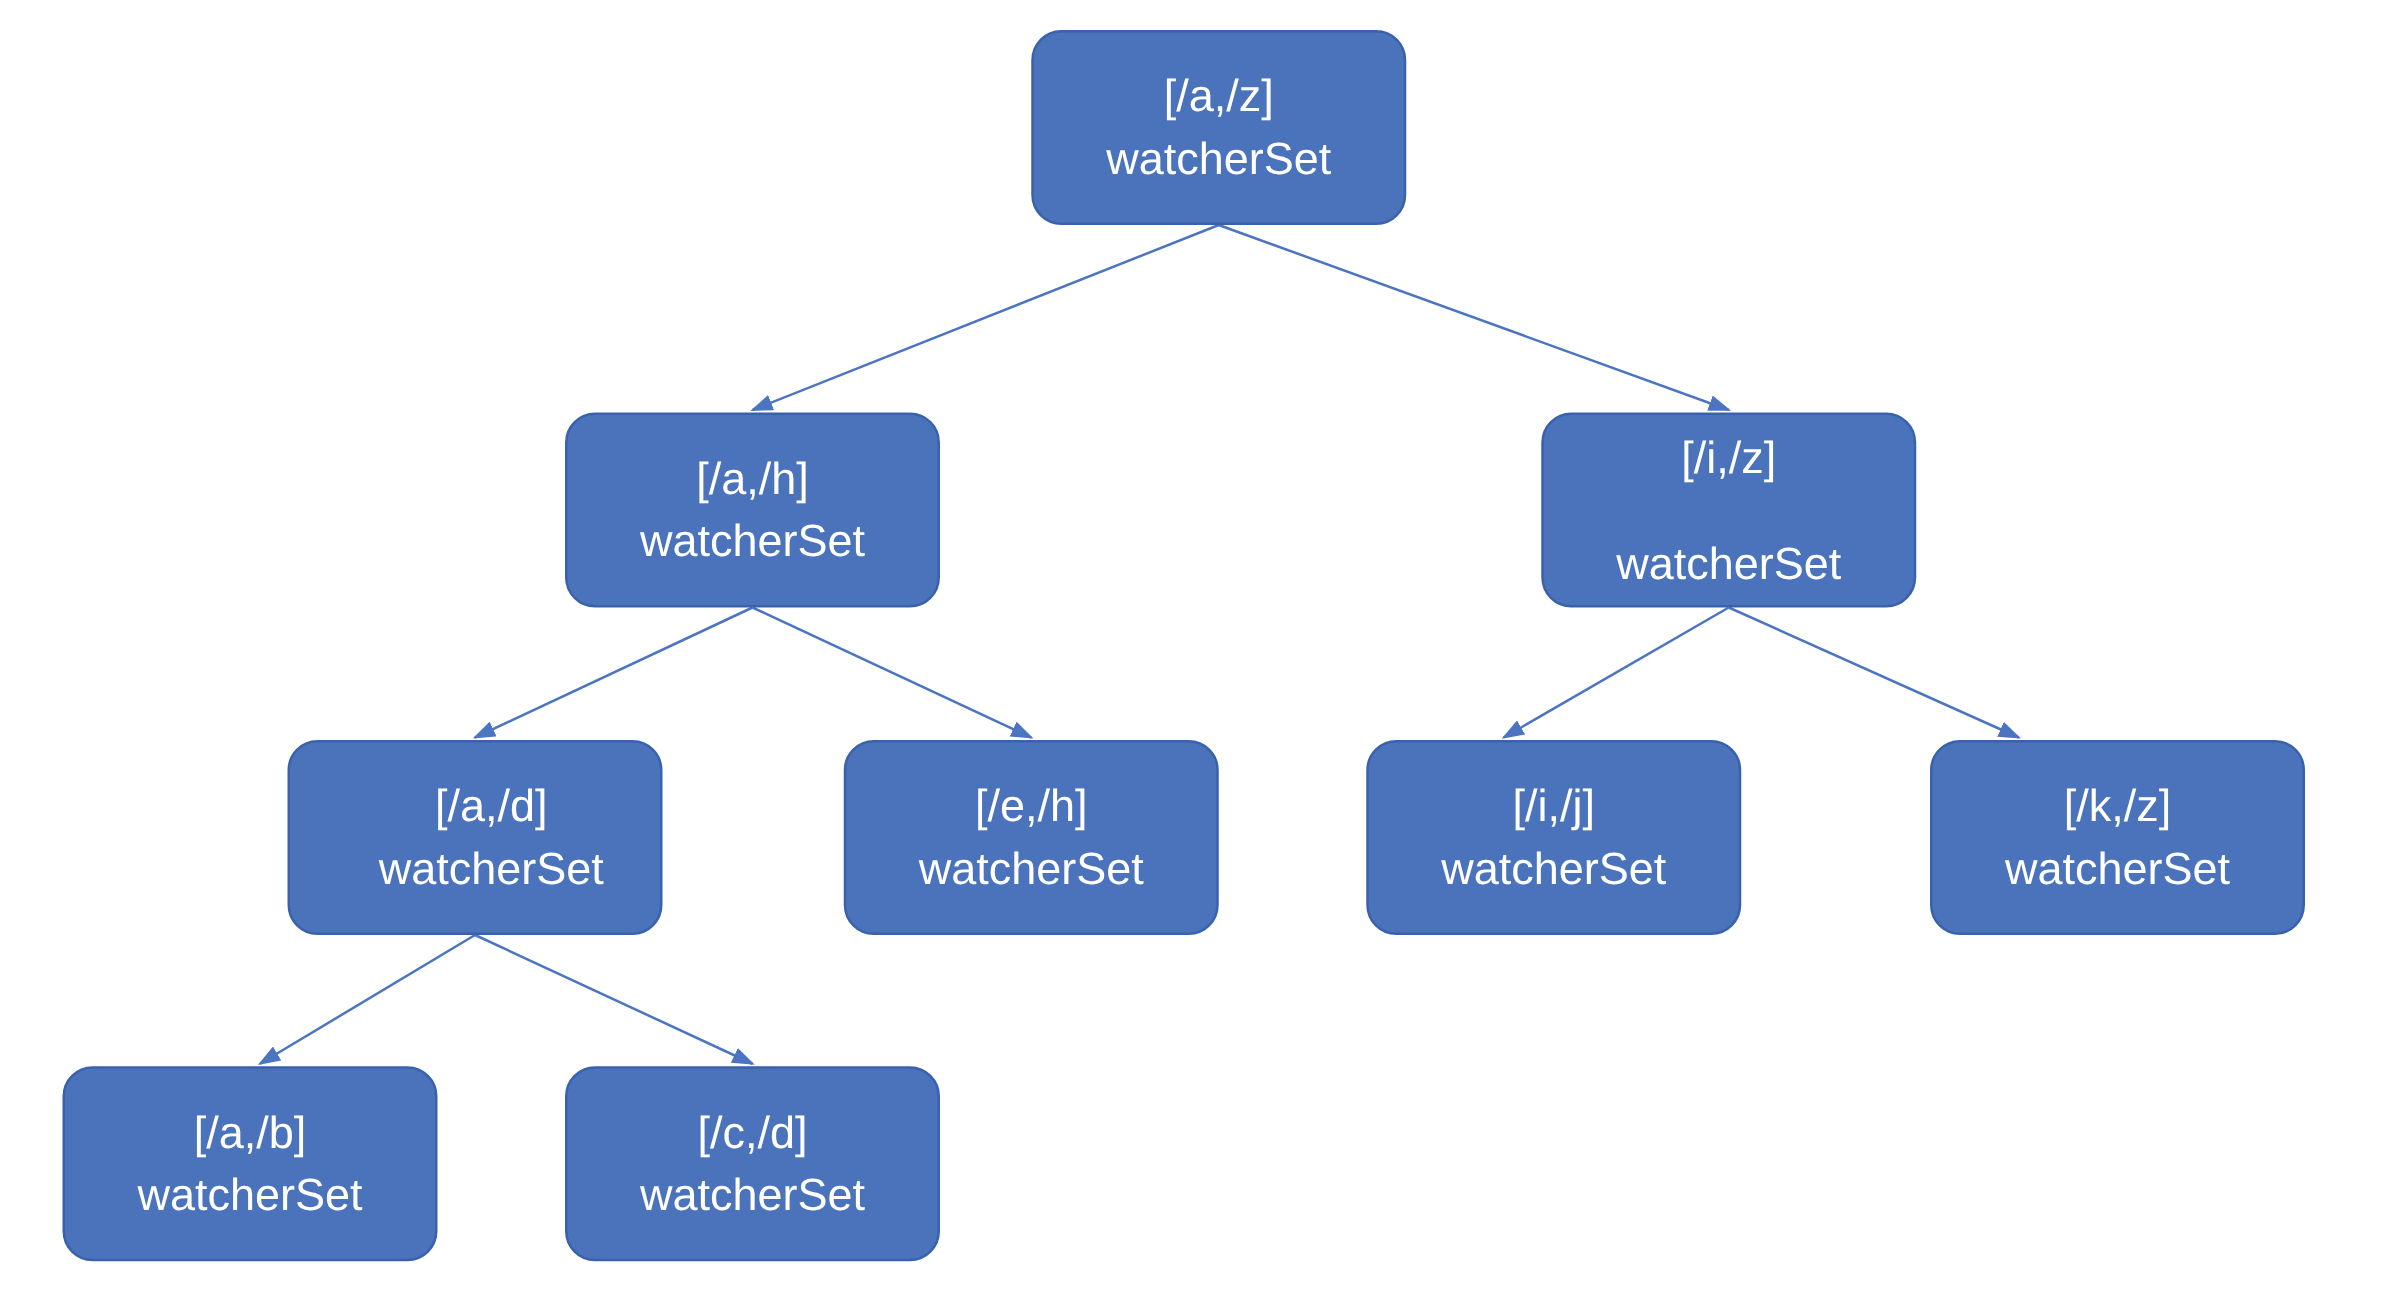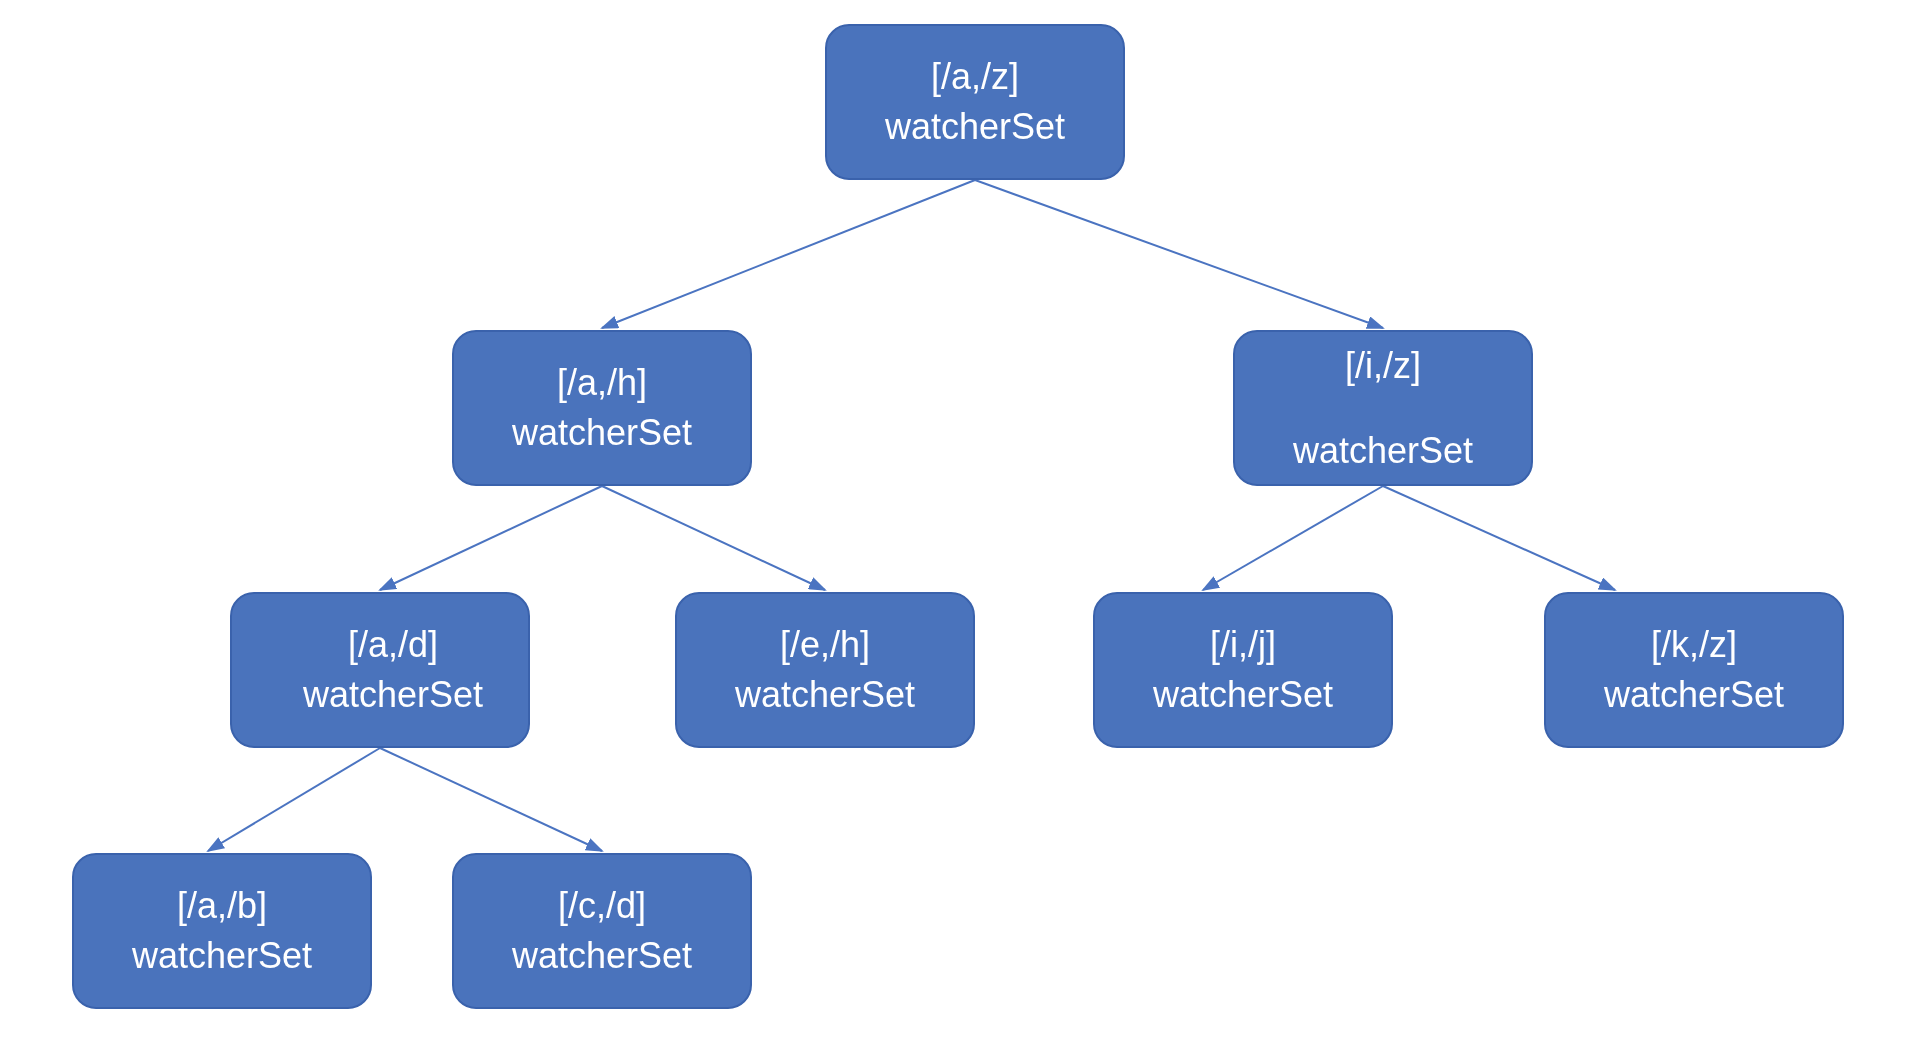--- a/index.html
+++ b/index.html
@@ -48,21 +48,21 @@
     font-weight: 400;
   }
   
   .n-0 { left: 825px;  top: 24px;  }
   .n-1 { left: 452px;  top: 330px; }
   .n-2 { left: 1233px; top: 330px; gap: 35px; }
   .n-3 { left: 230px;  top: 592px; padding-left: 26px; }
   .n-4 { left: 675px;  top: 592px; }
   .n-5 { left: 1093px; top: 592px; }
   .n-6 { left: 1544px; top: 592px; }
-  .n-7 { left: 72px;   top: 853px; }
+  .n-7 { left: 50px;   top: 853px; }
   .n-8 { left: 452px;  top: 853px; text-align: center; }
 </style>
 </head>
 <body>
 
 <div class="canvas">
 
   <svg class="edges" viewBox="0 0 1920 1040" xmlns="http://www.w3.org/2000/svg">
     <defs>
       <marker id="arrowhead" markerWidth="18" markerHeight="13" refX="16" refY="6.5" orient="auto" markerUnits="userSpaceOnUse">

